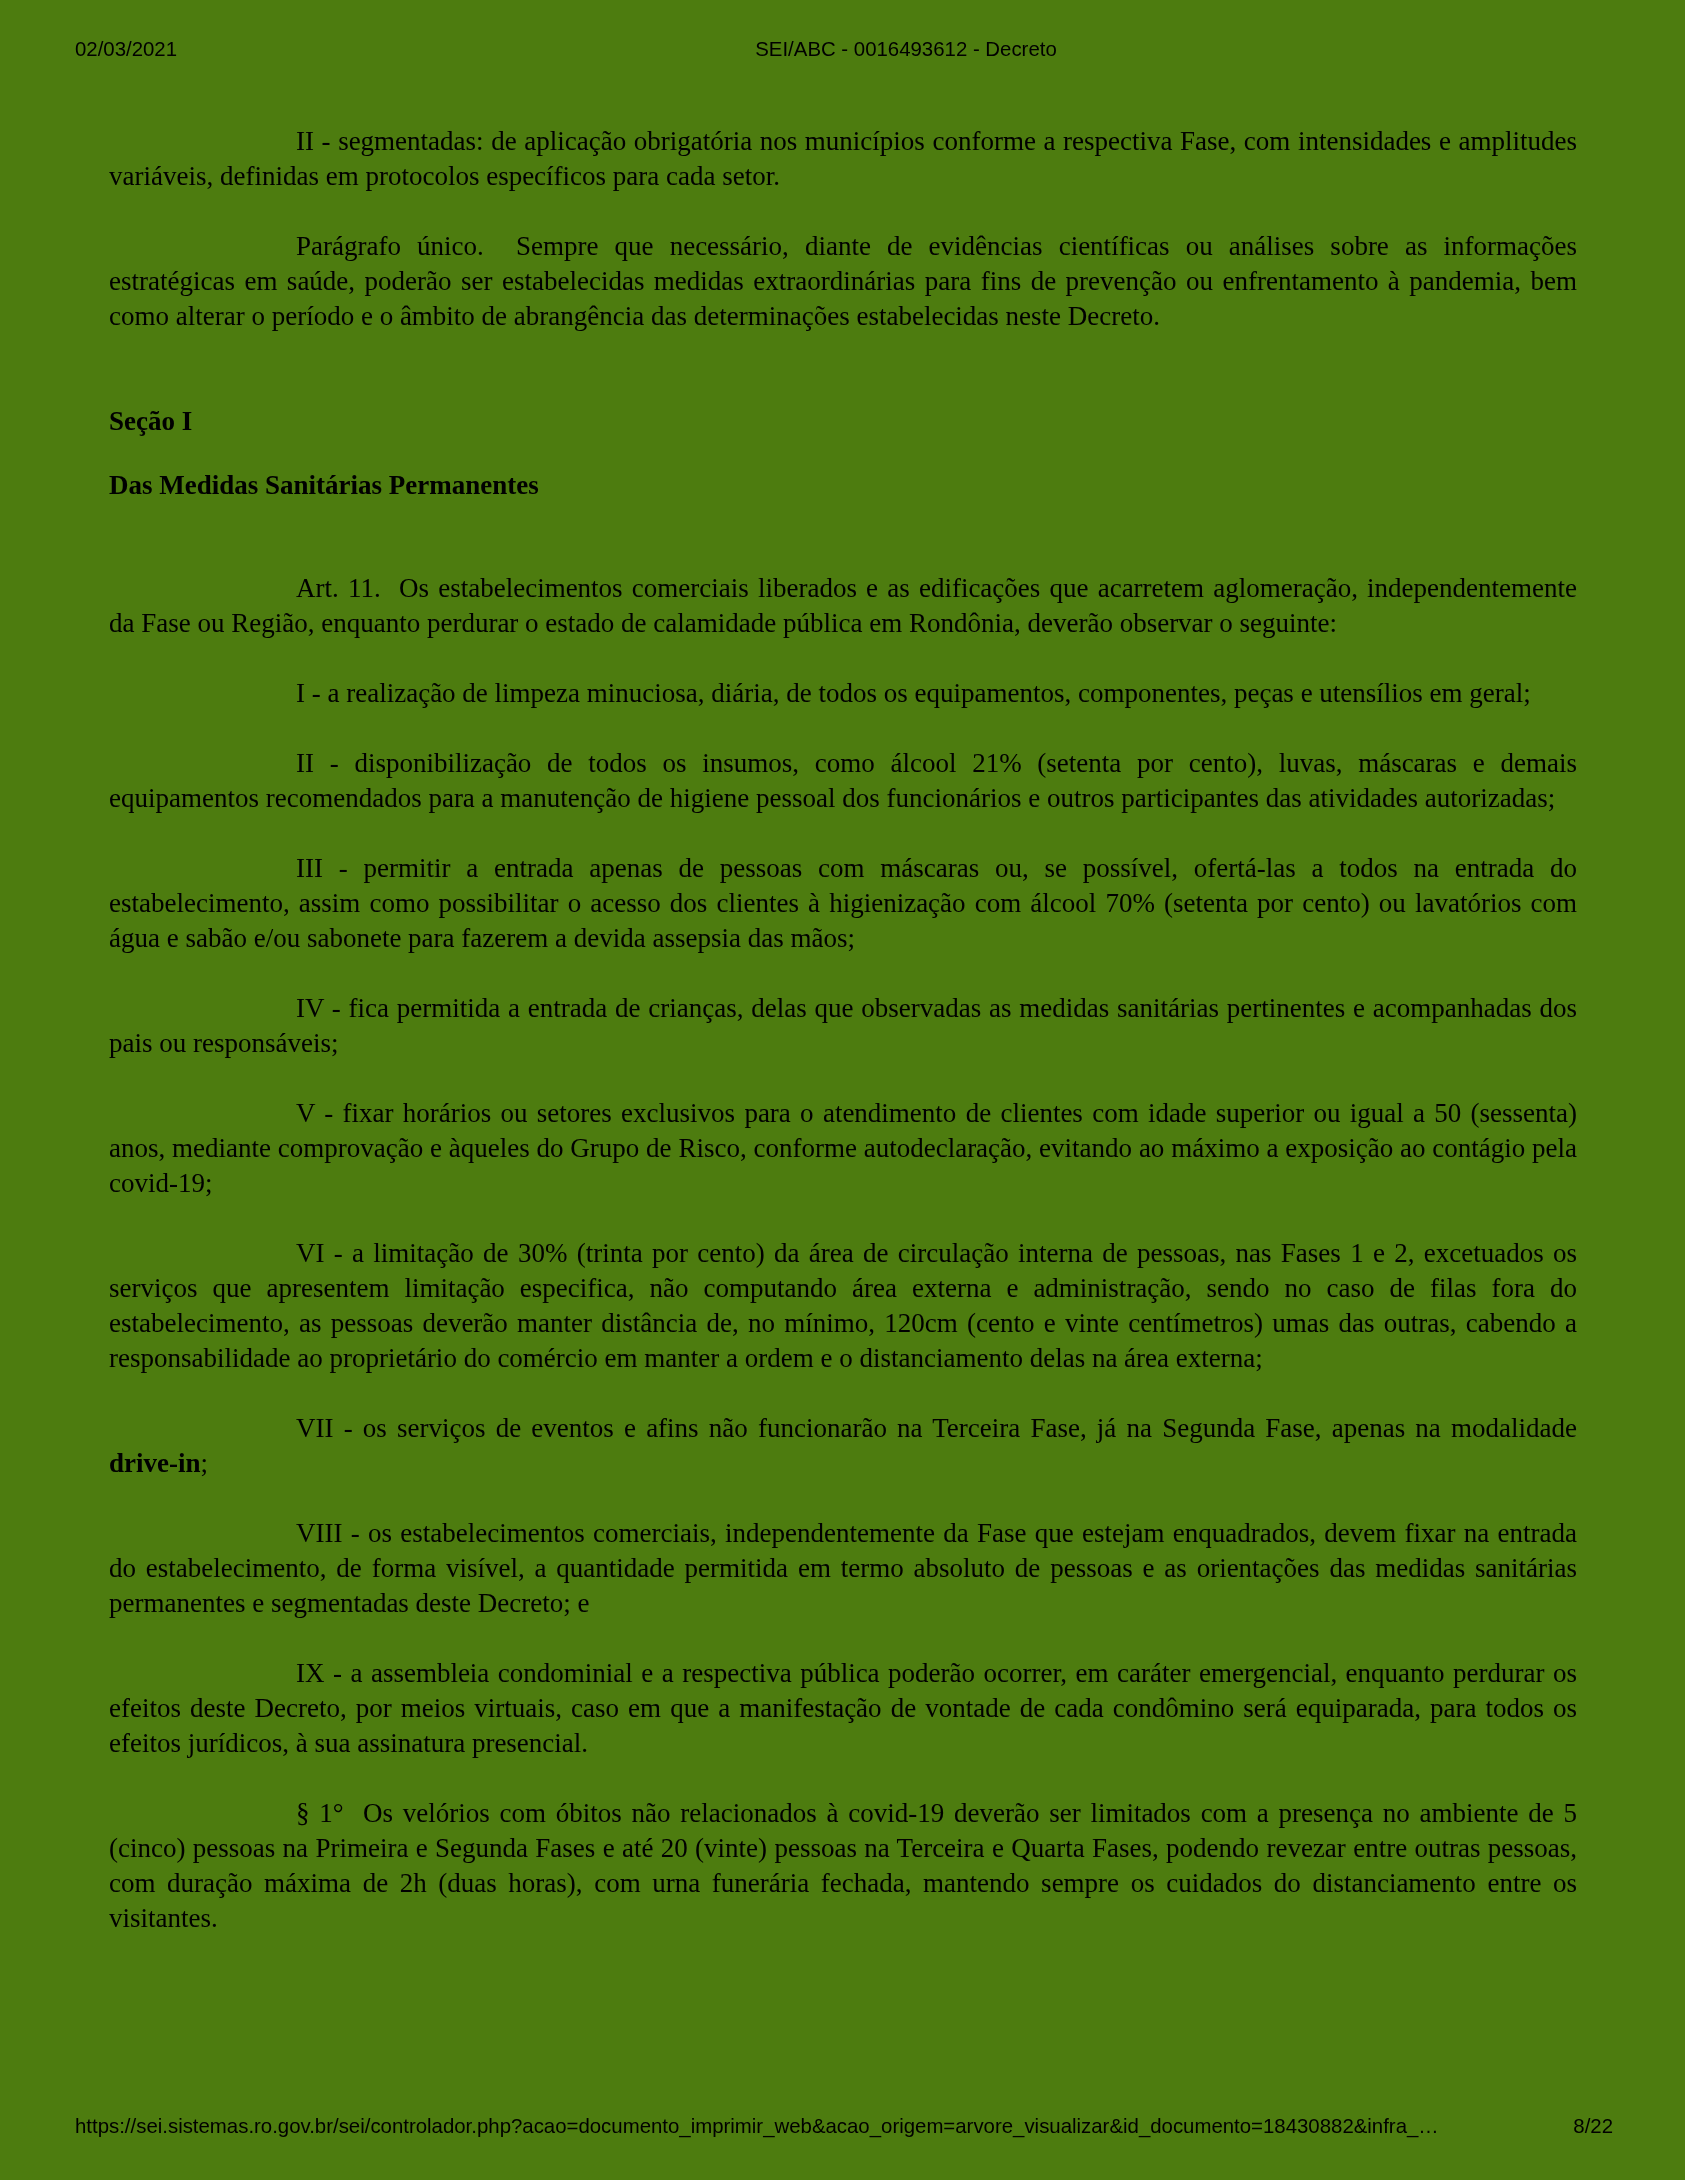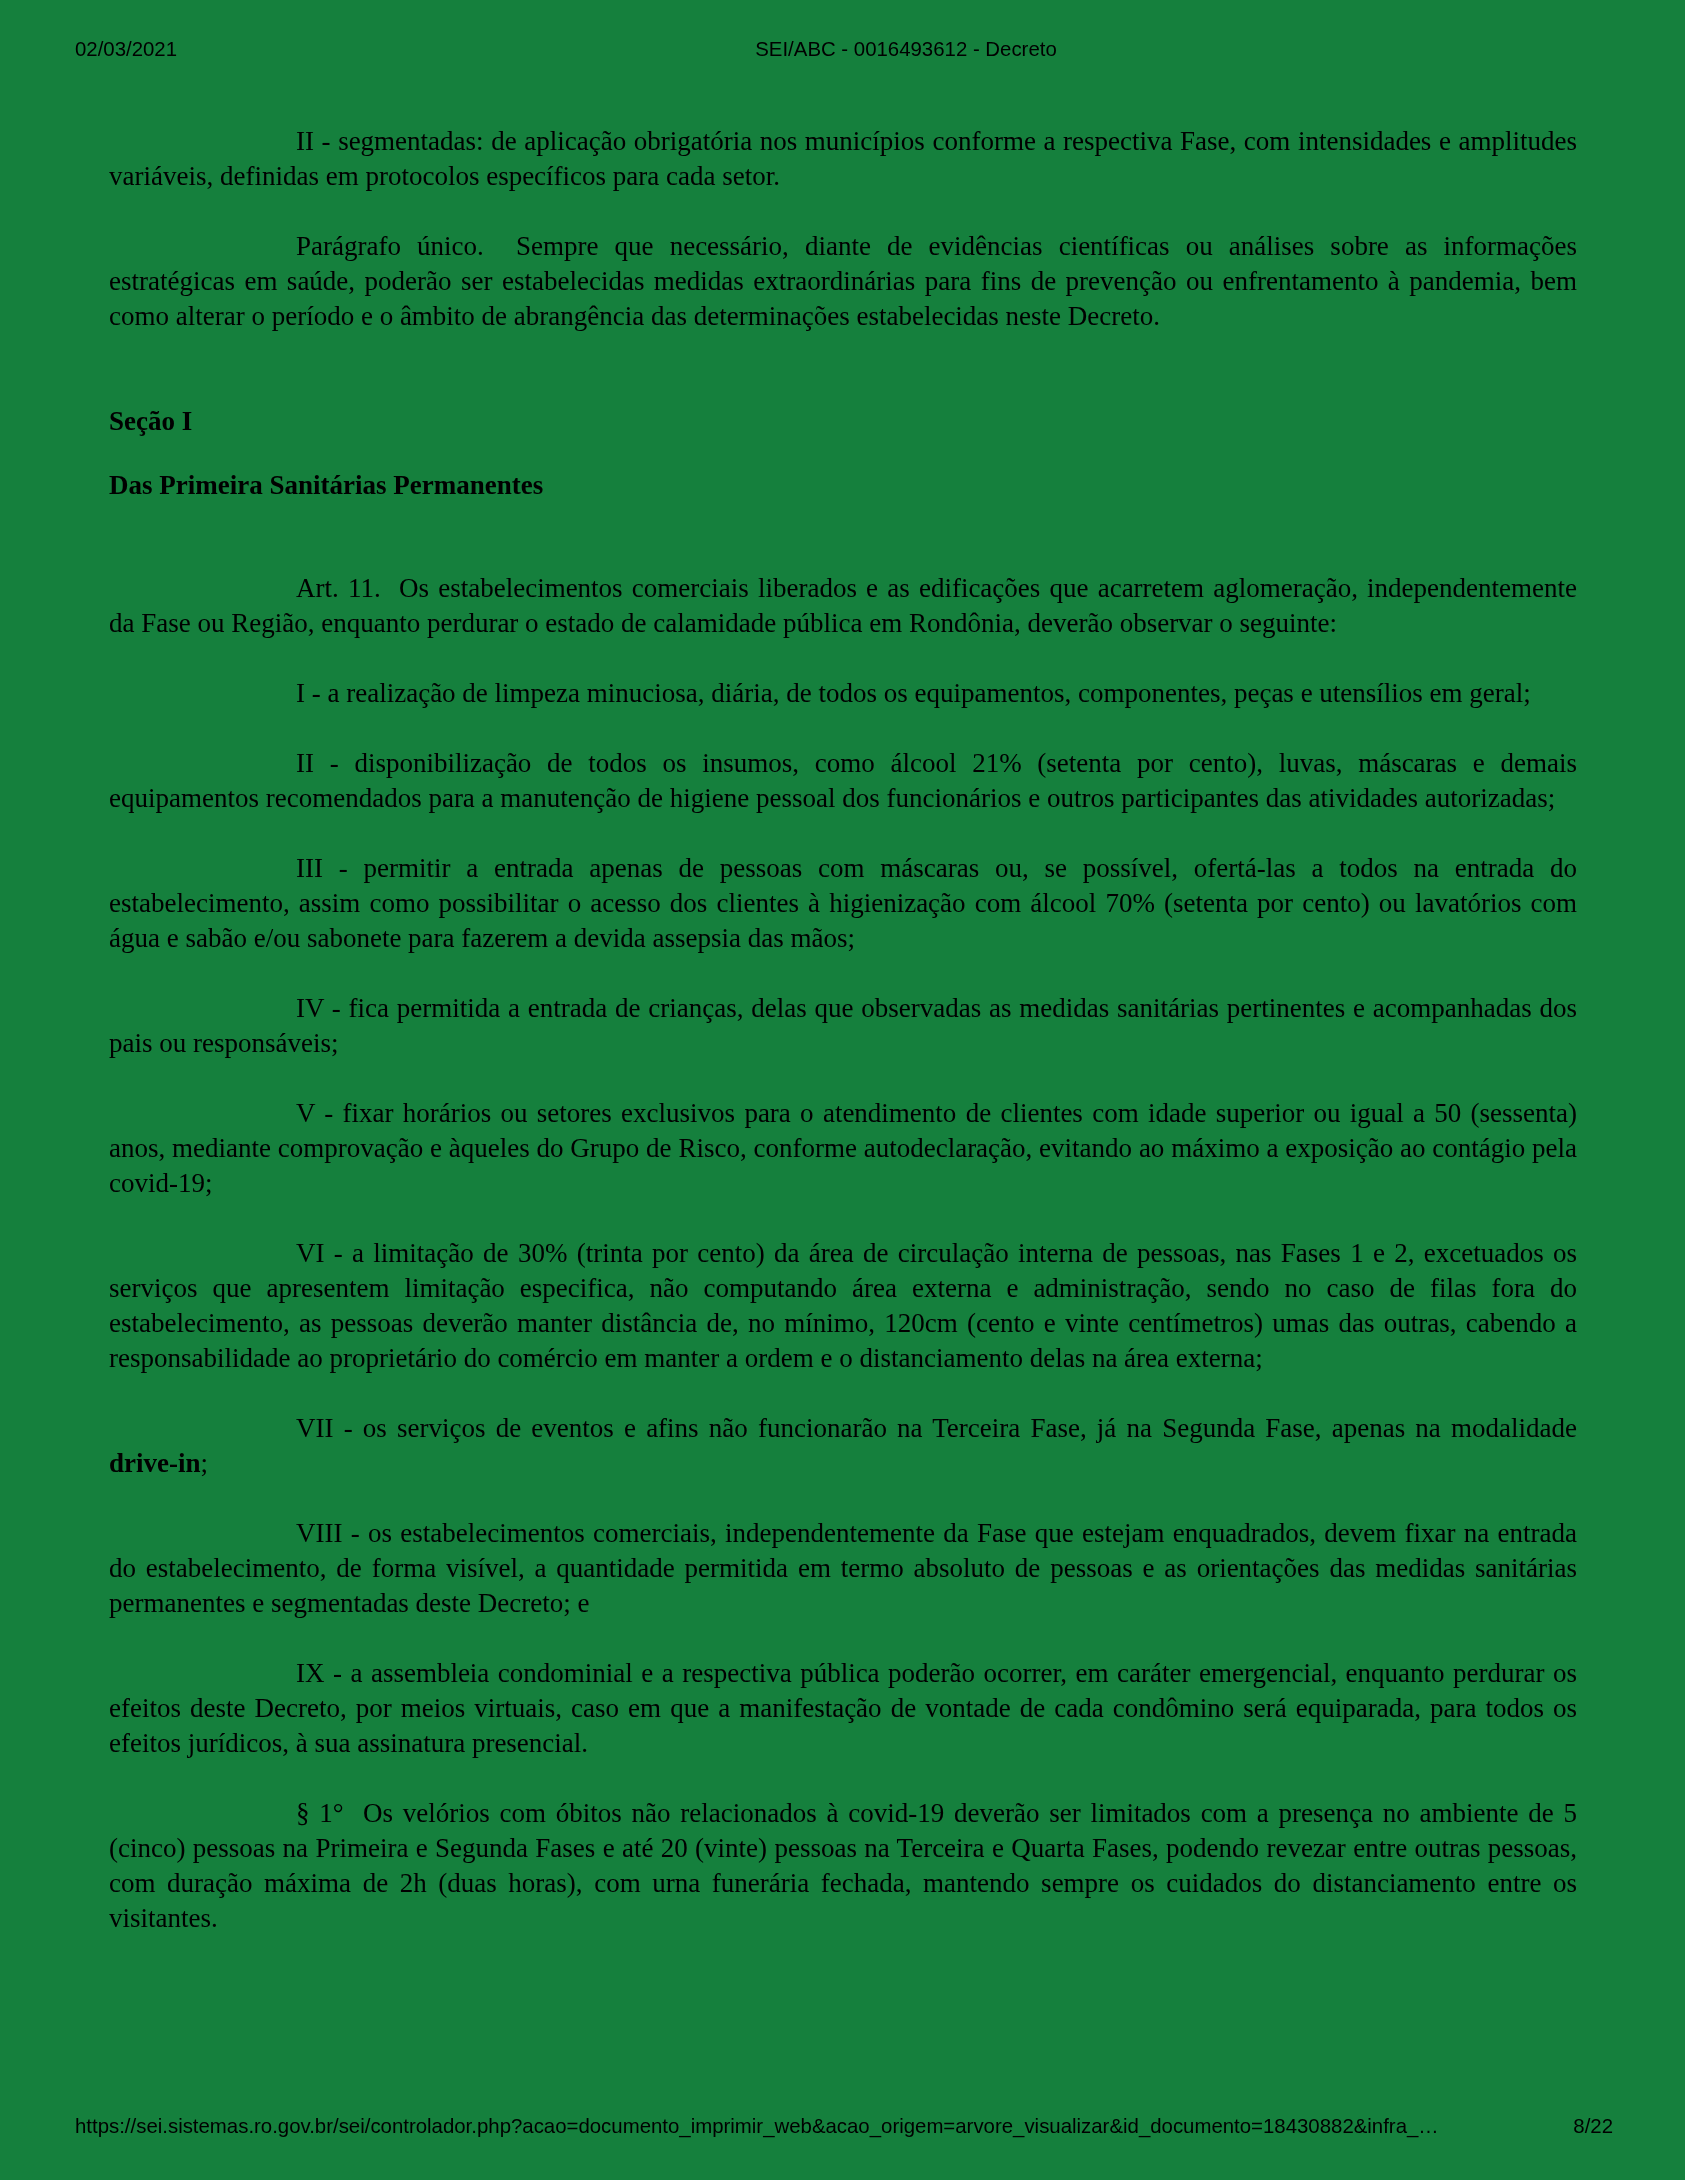--- a/index.html
+++ b/index.html
@@ -7,21 +7,21 @@
   body {
     width: 1686px;
     height: 2181px;
     position: relative;
     overflow: hidden;
     color: #000000;
   }
   .page {
     position: absolute;
     inset: 0;
-    background: #15803d;
+    background: #4d7c0f;
   }
   
   .print-header, .print-footer {
     position: absolute;
     left: 0; right: 0;
     font-family: "Liberation Sans", "DejaVu Sans", sans-serif;
     font-size: 20.4px;
     line-height: 25.6px;
     color: #000000;
   }
@@ -83,21 +83,21 @@
   </header>
 
   <main class="doc-body">
 
     <p class="para">II - segmentadas: de aplicação obrigatória nos municípios conforme a respectiva Fase, com intensidades e amplitudes variáveis, definidas em protocolos específicos para cada setor.</p>
 
     <p class="para">Parágrafo único.&nbsp; Sempre que necessário, diante de evidências científicas ou análises sobre as informações estratégicas em saúde, poderão ser estabelecidas medidas extraordinárias para fins de prevenção ou enfrentamento à pandemia, bem como alterar o período e o âmbito de abrangência das determinações estabelecidas neste Decreto.</p>
 
     <h2 class="section-label">Seção I</h2>
 
-    <h2 class="section-title">Das Primeira Sanitárias Permanentes</h2>
+    <h2 class="section-title">Das Medidas Sanitárias Permanentes</h2>
 
     <p class="para">Art. 11.&nbsp; Os estabelecimentos comerciais liberados e as edificações que acarretem aglomeração, independentemente da Fase ou Região, enquanto perdurar o estado de calamidade pública em Rondônia, deverão observar o seguinte:</p>
 
     <p class="para">I - a realização de limpeza minuciosa, diária, de todos os equipamentos, componentes, peças e utensílios em geral;</p>
 
     <p class="para">II - disponibilização de todos os insumos, como álcool 21% (setenta por cento), luvas, máscaras e demais equipamentos recomendados para a manutenção de higiene pessoal dos funcionários e outros participantes das atividades autorizadas;</p>
 
     <p class="para">III - permitir a entrada apenas de pessoas com máscaras ou, se possível, ofertá-las a todos na entrada do estabelecimento, assim como possibilitar o acesso dos clientes à higienização com álcool 70% (setenta por cento) ou lavatórios com água e sabão e/ou sabonete para fazerem a devida assepsia das mãos;</p>
 
     <p class="para">IV - fica permitida a entrada de crianças, delas que observadas as medidas sanitárias pertinentes e acompanhadas dos pais ou responsáveis;</p>

